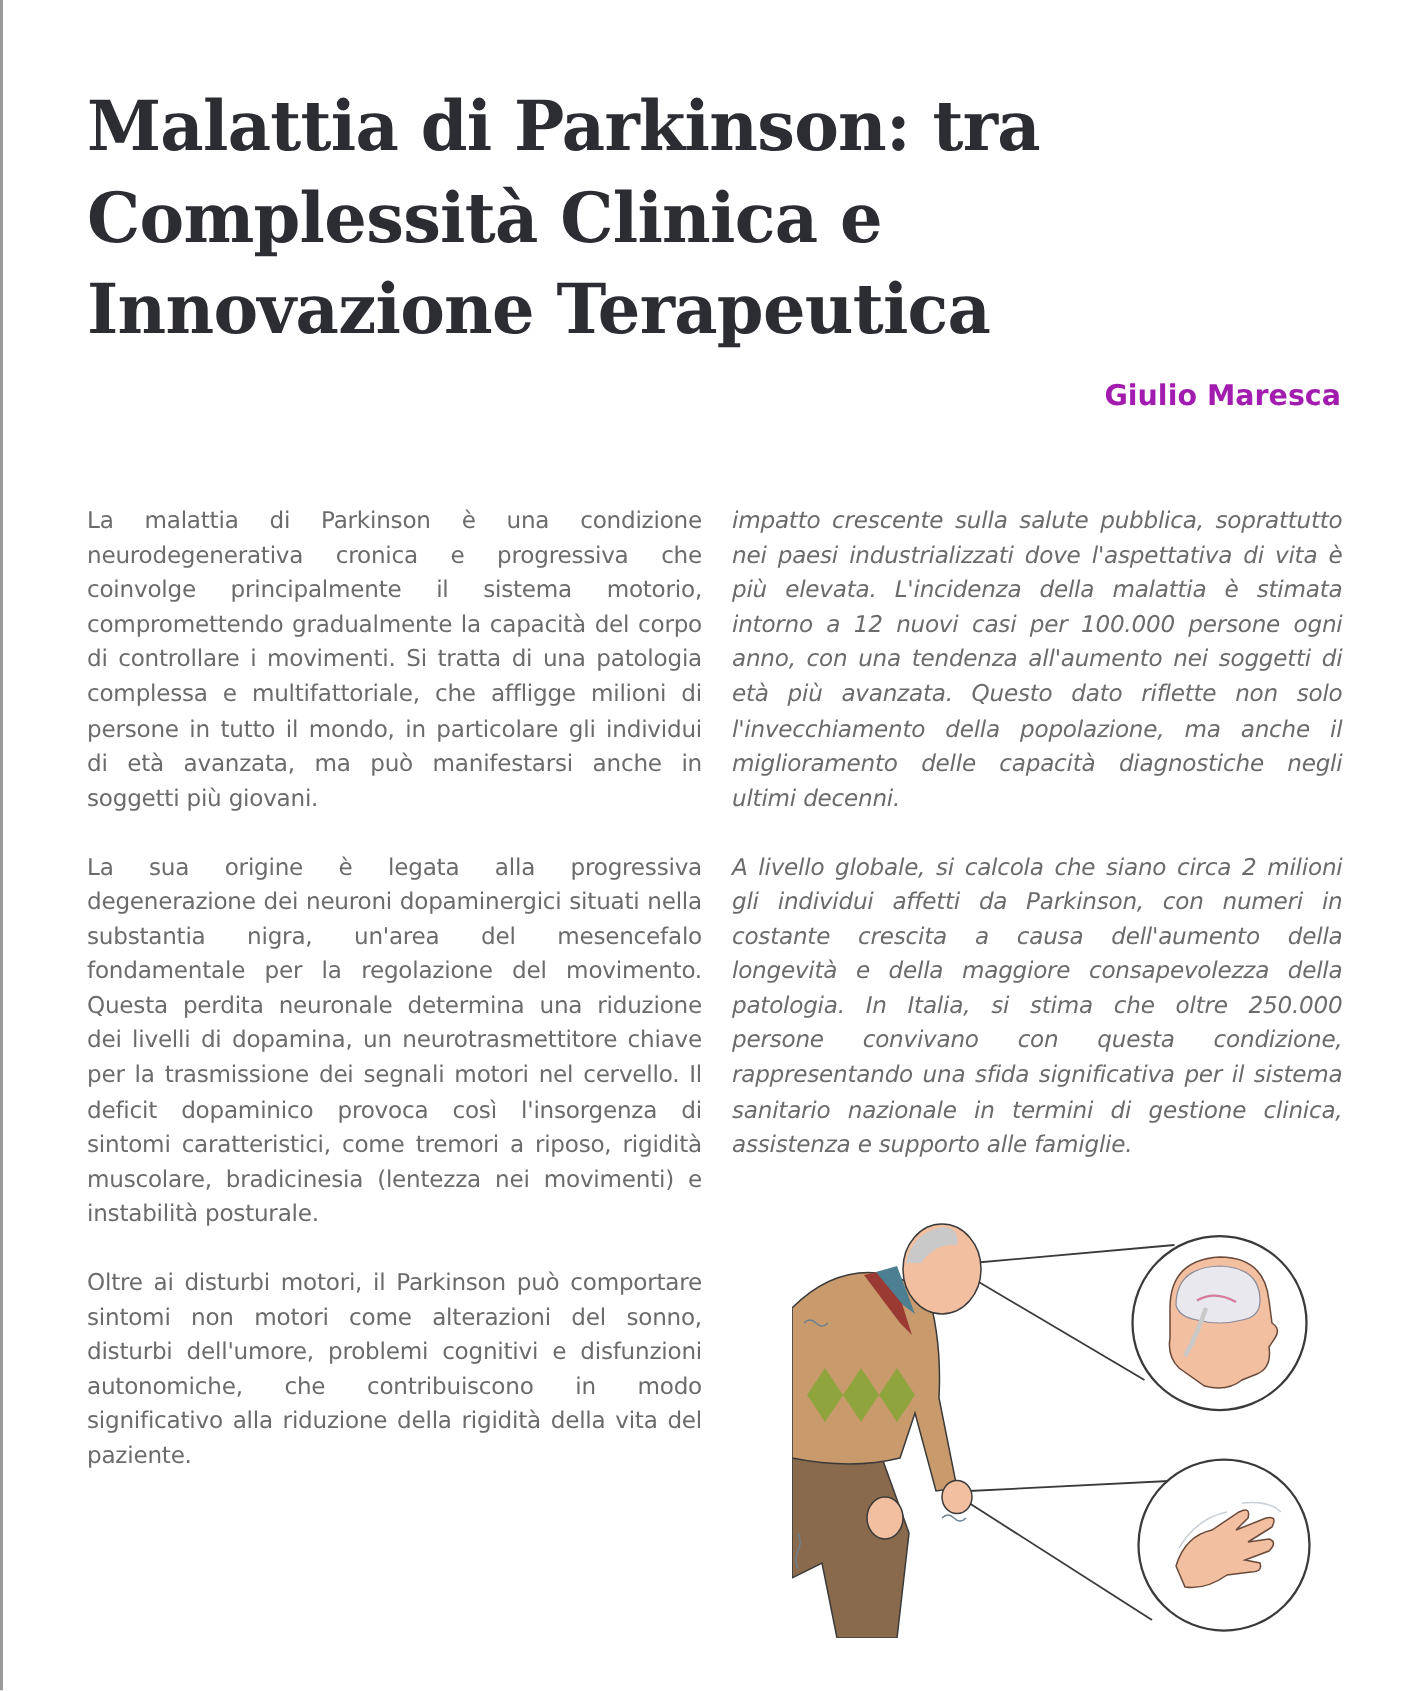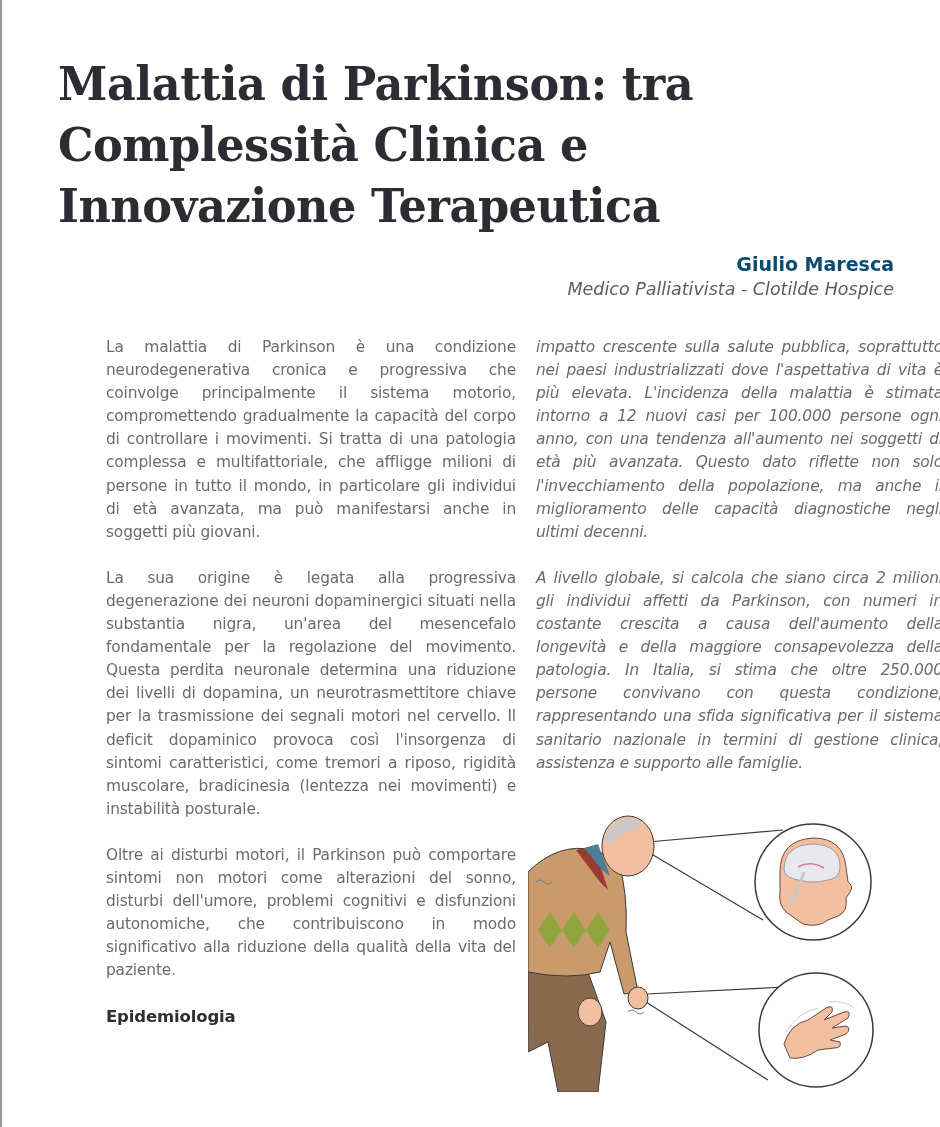--- a/index.html
+++ b/index.html
@@ -17,32 +17,32 @@
     font-weight: bold; font-size: 46px; line-height: 61px;
     color: #2b2d33; letter-spacing: -0.5px;
     transform: scaleX(0.97); transform-origin: left top;
     margin: 0;
   }
   .author {
     position: absolute; right: 46px; top: 252px; text-align: right;
   }
   .author-name {
     font-family: "DejaVu Sans", "Liberation Sans", sans-serif;
-    font-weight: bold; font-size: 19px; color: #0c4a6e; line-height: 24px;
+    font-weight: bold; font-size: 19px; color: #a21caf; line-height: 24px;
   }
   .author-role {
     font-family: "DejaVu Sans", "Liberation Sans", sans-serif;
     font-style: italic; font-size: 17.5px; color: #5d5d5d; line-height: 26px;
     font-weight: 300;
   }
   .col {
     position: absolute; top: 336px; width: 410px;
     font-family: "DejaVu Sans", "Liberation Sans", sans-serif;
     font-size: 15.4px; line-height: 23.1px; color: #6b6b6b;
-    text-align: justify; letter-spacing: -0.15px; margin-left: 48px;
+    text-align: justify; letter-spacing: -0.15px;
   }
   .col-left { left: 58px; }
   .col-right { left: 488px; width: 407px; font-style: italic; }
   .col p { margin: 0 0 23px 0; }
   .col h3 {
     margin: 0; font-size: 16.5px; line-height: 23px; color: #2e2f33; font-weight: bold;
   }
   .col p.nomargin { margin-bottom: 0; }
   .illustration {
     position: absolute; left: 528px; top: 812px; width: 370px; height: 280px;
@@ -50,28 +50,26 @@
 </style>
 </head>
 <body>
 
 <div class="left-rule"></div>
 
 <h1 class="title">Malattia di Parkinson: tra Complessità Clinica e Innovazione Terapeutica</h1>
 
 <div class="author">
   <div class="author-name">Giulio Maresca</div>
-  <div class="author-role">Medico Palliativista - Clotilde Hospice</div>
 </div>
 
 <div class="col col-left">
   <p>La malattia di Parkinson è una condizione neurodegenerativa cronica e progressiva che coinvolge principalmente il sistema motorio, compromettendo gradualmente la capacità del corpo di controllare i movimenti. Si tratta di una patologia complessa e multifattoriale, che affligge milioni di persone in tutto il mondo, in particolare gli individui di età avanzata, ma può manifestarsi anche in soggetti più giovani.</p>
   <p>La sua origine è legata alla progressiva degenerazione dei neuroni dopaminergici situati nella substantia nigra, un'area del mesencefalo fondamentale per la regolazione del movimento. Questa perdita neuronale determina una riduzione dei livelli di dopamina, un neurotrasmettitore chiave per la trasmissione dei segnali motori nel cervello. Il deficit dopaminico provoca così l'insorgenza di sintomi caratteristici, come tremori a riposo, rigidità muscolare, bradicinesia (lentezza nei movimenti) e instabilità posturale.</p>
-  <p>Oltre ai disturbi motori, il Parkinson può comportare sintomi non motori come alterazioni del sonno, disturbi dell'umore, problemi cognitivi e disfunzioni autonomiche, che contribuiscono in modo significativo alla riduzione della qualità della vita del paziente.</p>
-  <h3>Epidemiologia</h3>
+  <p>Oltre ai disturbi motori, il Parkinson può comportare sintomi non motori come alterazioni del sonno, disturbi dell'umore, problemi cognitivi e disfunzioni autonomiche, che contribuiscono in modo significativo alla riduzione della rigidità della vita del paziente.</p>
 </div>
 
 <div class="col col-right">
   <p>impatto crescente sulla salute pubblica, soprattutto nei paesi industrializzati dove l'aspettativa di vita è più elevata. L'incidenza della malattia è stimata intorno a 12 nuovi casi per 100.000 persone ogni anno, con una tendenza all'aumento nei soggetti di età più avanzata. Questo dato riflette non solo l'invecchiamento della popolazione, ma anche il miglioramento delle capacità diagnostiche negli ultimi decenni.</p>
   <p>A livello globale, si calcola che siano circa 2 milioni gli individui affetti da Parkinson, con numeri in costante crescita a causa dell'aumento della longevità e della maggiore consapevolezza della patologia. In Italia, si stima che oltre 250.000 persone convivano con questa condizione, rappresentando una sfida significativa per il sistema sanitario nazionale in termini di gestione clinica,  assistenza e supporto alle famiglie.</p>
 </div>
 
 <div class="illustration">
   <svg width="370" height="280" viewBox="0 0 370 280">
 

